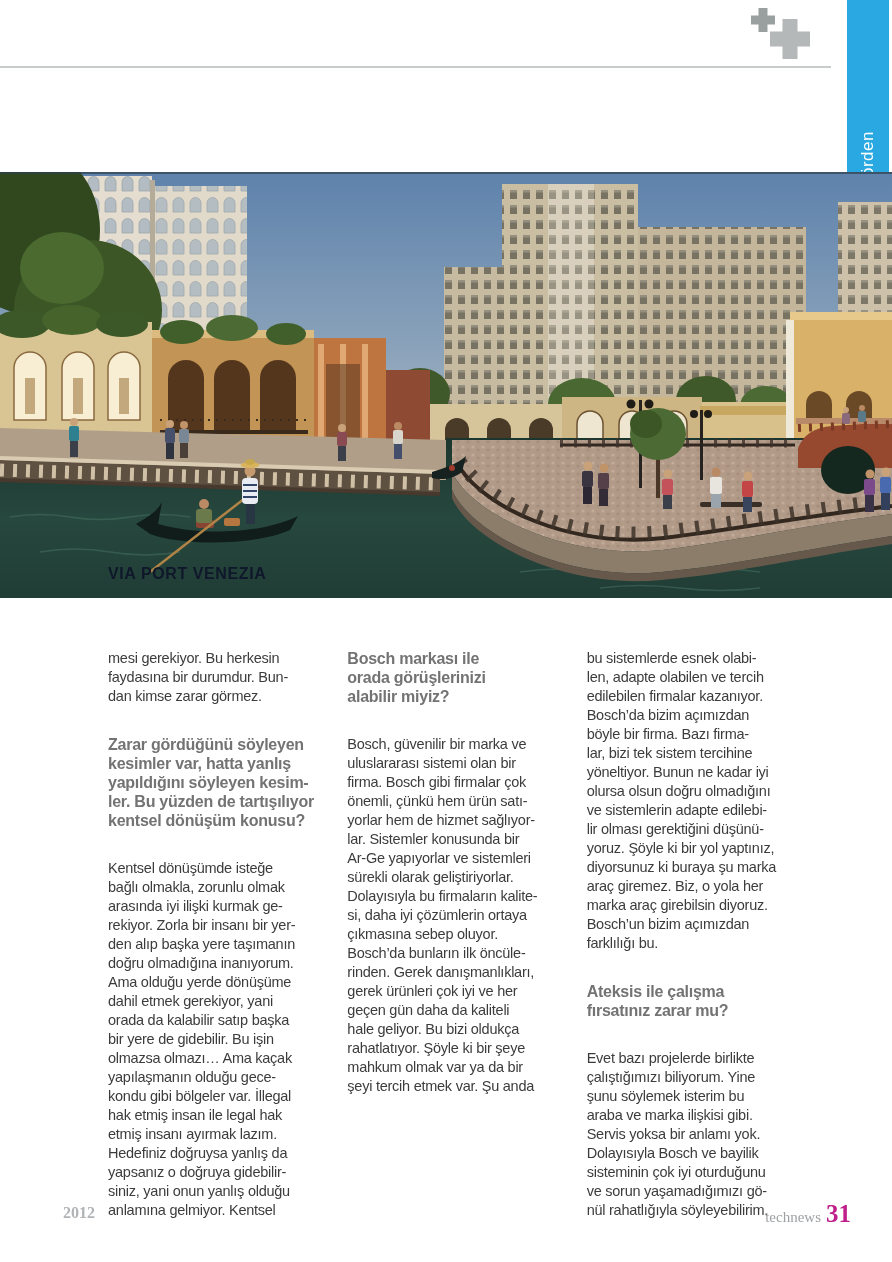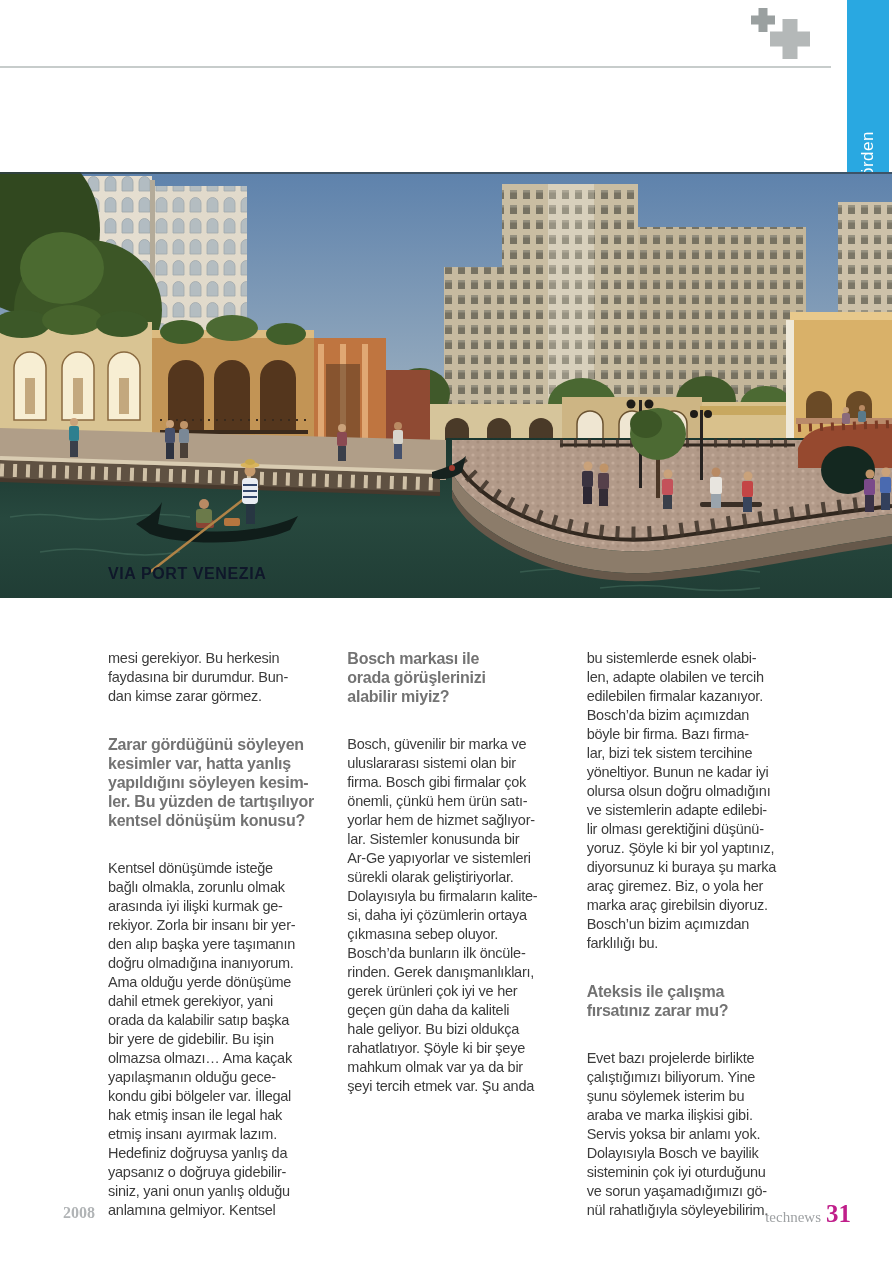--- a/index.html
+++ b/index.html
@@ -418,19 +418,19 @@
 şunu söylemek isterim bu
 araba ve marka ilişkisi gibi.
 Servis yoksa bir anlamı yok.
 Dolayısıyla Bosch ve bayilik
 sisteminin çok iyi oturduğunu
 ve sorun yaşamadığımızı gö-
 nül rahatlığıyla söyleyebilirim.</p>
     </div>
   </main>
 
-  <div class="footer-year">2008</div>
+  <div class="footer-year">2012</div>
   <div class="footer-mag">
     <span class="mag-name">technews</span>
     <span class="mag-page">31</span>
   </div>
 
 </div>
 
 </body></html>

